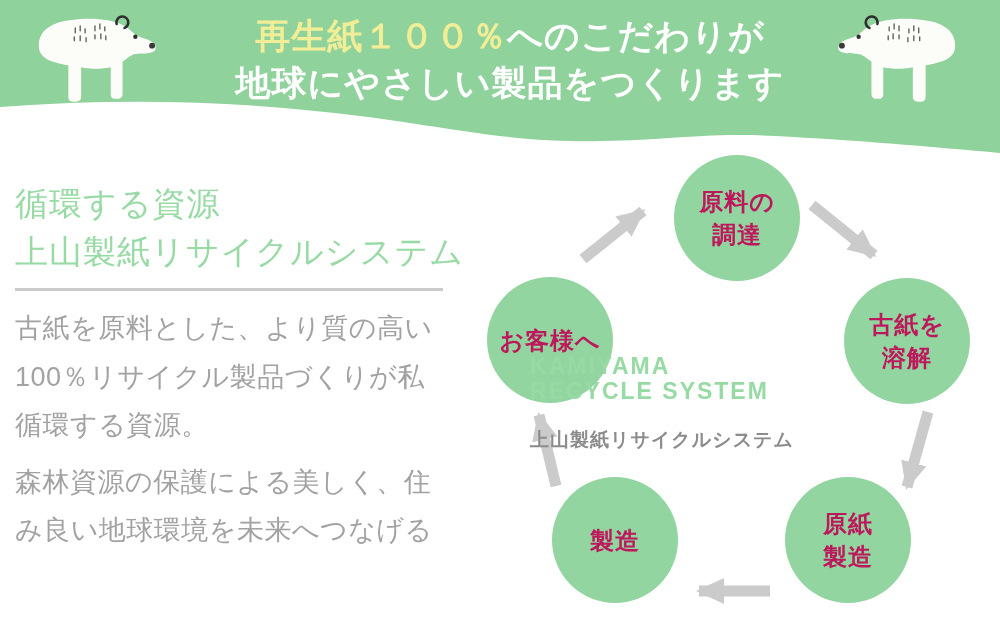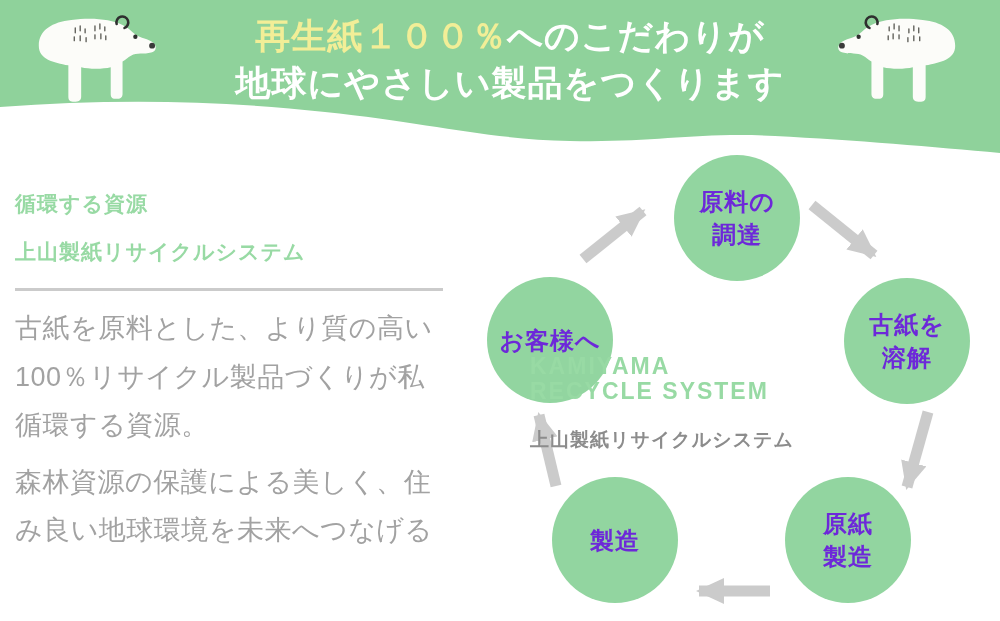--- a/index.html
+++ b/index.html
@@ -20,31 +20,31 @@
   .header-wave{position:absolute;left:0;top:0;width:1000px;height:160px;display:block;}
   .bear{position:absolute;width:133px;height:94px;}
   .bear-left{left:26px;top:8px;}
   .bear-right{left:835px;top:8px;}
   .title{position:absolute;left:0;top:12px;width:1000px;text-align:center;font-weight:700;padding-left:20px;}
   .title .t1,.title .t2{font-size:35px;line-height:47px;letter-spacing:1px;color:#ffffff;}
   .title .hl{color:var(--highlight);}
 
   
   .intro{position:absolute;left:15px;top:180px;width:462px;}
-  .intro-heading{color:var(--text-green);font-weight:700;font-size:21px;line-height:48px;letter-spacing:1px;}
+  .intro-heading{color:var(--text-green);font-weight:400;font-size:33px;line-height:48px;letter-spacing:1px;}
   .divider{margin-top:12px;width:428px;height:3px;background:var(--arrow-gray);}
   .intro-body{margin-top:13px;color:var(--body-gray);font-weight:400;font-size:27px;}
   .intro-body .line{line-height:48.5px;letter-spacing:0.5px;white-space:nowrap;}
   .para2{margin-top:8px;}
 
   
   .arrows{position:absolute;left:0;top:0;width:1000px;height:621px;pointer-events:none;}
   .step{position:absolute;width:126px;height:126px;border-radius:50%;background:var(--circle-green);
         display:flex;flex-direction:column;align-items:center;justify-content:center;
-        color:#6d28d9;font-weight:700;font-size:24px;line-height:33px;letter-spacing:1px;text-align:center;}
+        color:#be185d;font-weight:700;font-size:24px;line-height:33px;letter-spacing:1px;text-align:center;}
   .step-1{left:674px;top:155px;}
   .step-2{left:844px;top:278px;}
   .step-3{left:785px;top:477px;}
   .step-4{left:552px;top:477px;}
   .step-5{left:487px;top:277px;}
 
   .brand{position:absolute;left:530px;top:354px;width:395px;text-align:left;}
   .brand-line{color:var(--text-green);font-weight:700;font-size:23px;line-height:25px;letter-spacing:2px;}
   .brand-subtitle{margin-top:23px;color:var(--subtitle-gray);font-weight:700;font-size:19px;letter-spacing:1px;}
 </style>

